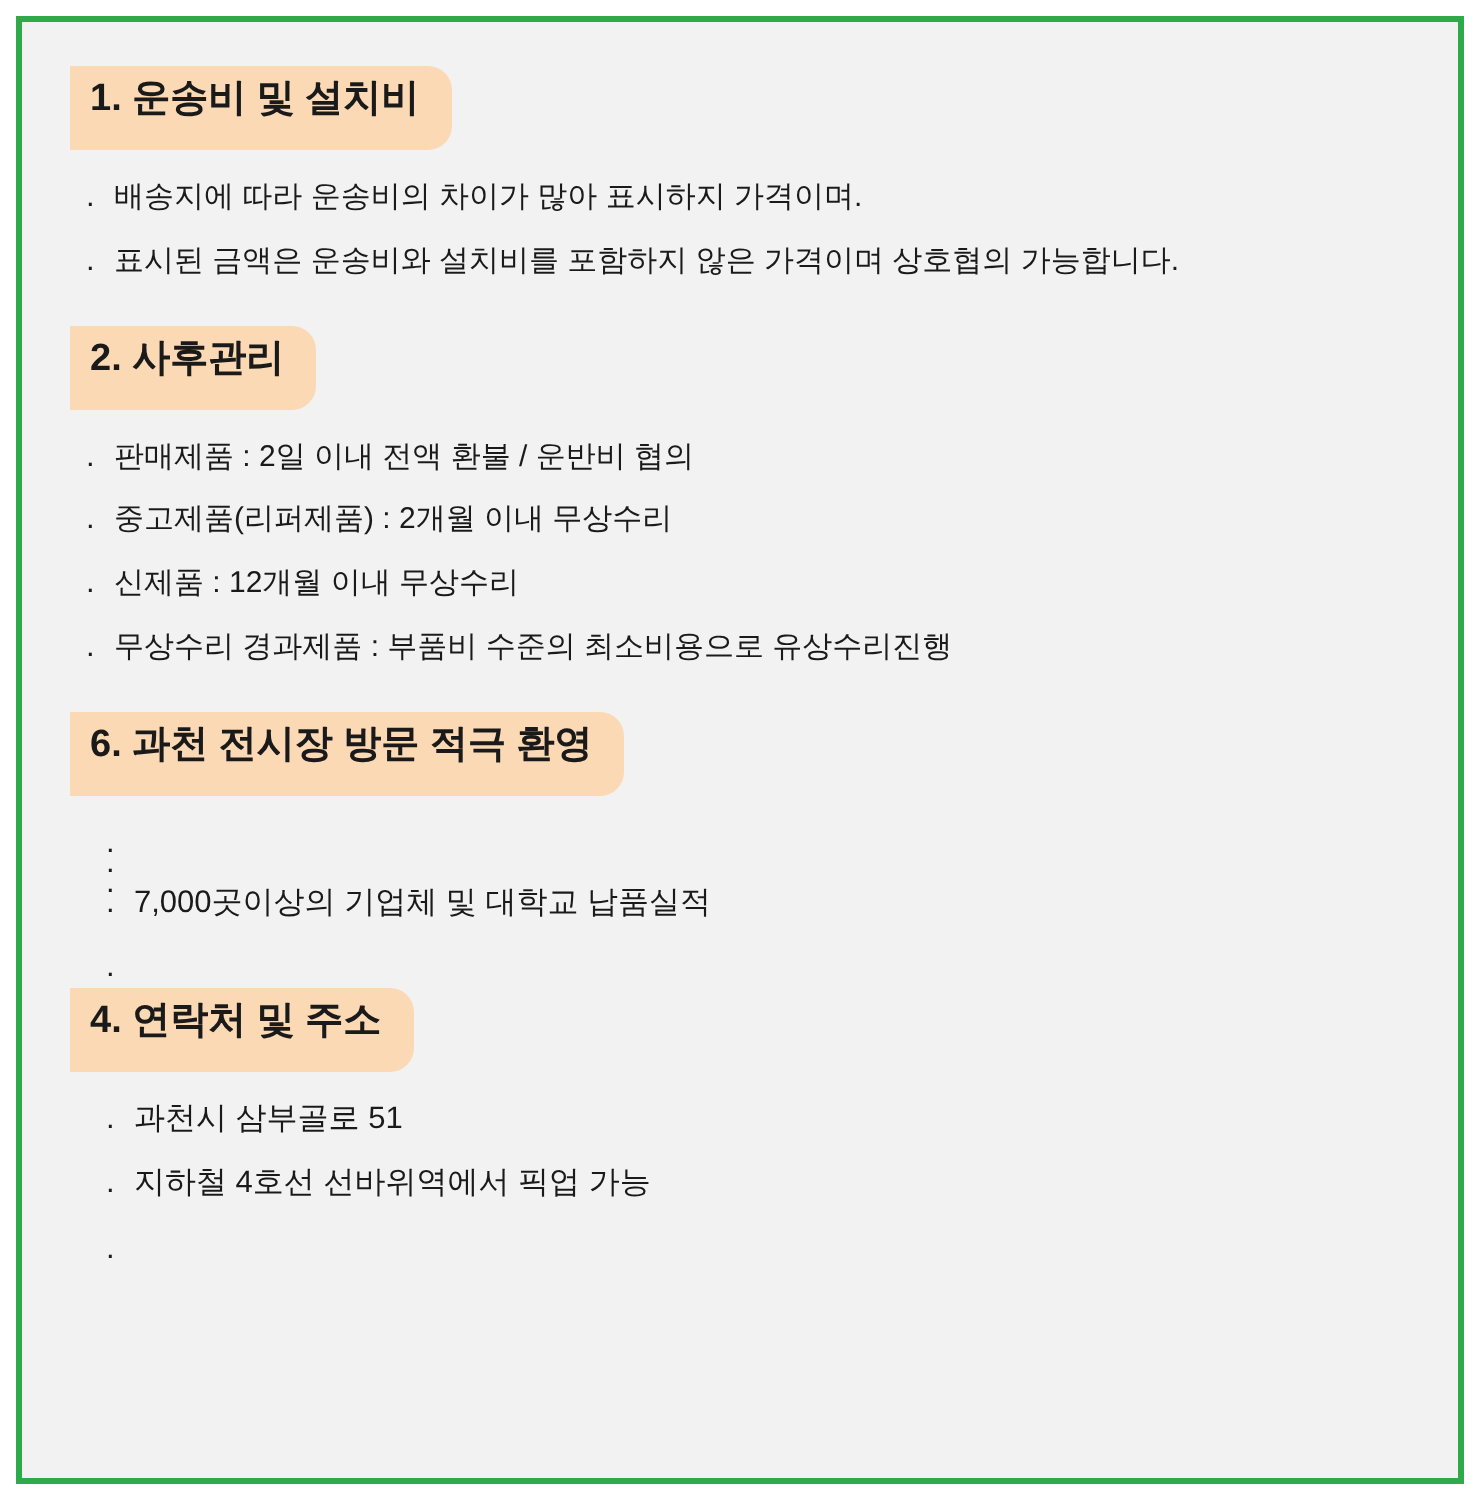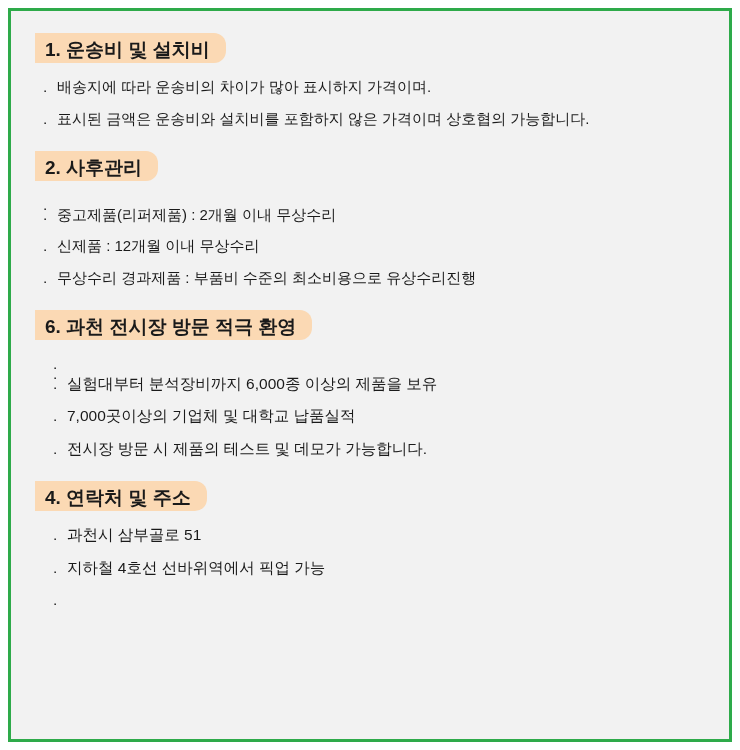--- a/index.html
+++ b/index.html
@@ -34,21 +34,21 @@
   .section:last-child {
     margin-bottom: 0;
   }
   .sec-head {
     display: inline-block;
     background: #fbd9b4;
     color: #1a1a1a;
     font-size: 19px;
     font-weight: bold;
     line-height: 1;
-    padding: 7px 16px 4px 10px;
+    padding: 7px 16px 16px 10px;
     border-radius: 0 12px 12px 0;
     margin-bottom: 8px;
     white-space: nowrap;
   }
   .items {
     margin: 0;
     padding: 0;
     list-style: none;
   }
   .item {
@@ -80,35 +80,35 @@
       <div class="sec-head">1. 운송비 및 설치비</div>
       <ul class="items">
         <li class="item"><span class="dot">.</span><span>배송지에 따라 운송비의 차이가 많아 표시하지 가격이며.</span></li>
         <li class="item"><span class="dot">.</span><span>표시된 금액은 운송비와 설치비를 포함하지 않은 가격이며 상호협의 가능합니다.</span></li>
       </ul>
     </div>
 
     <div class="section sec-2">
       <div class="sec-head">2. 사후관리</div>
       <ul class="items">
-        <li class="item"><span class="dot">.</span></li>
+        <li class="item"><span class="dot">.</span><span>판매제품 : 2일 이내 전액 환불 / 운반비 협의</span></li>
         <li class="item"><span class="dot">.</span><span>중고제품(리퍼제품) : 2개월 이내 무상수리</span></li>
         <li class="item"><span class="dot">.</span><span>신제품 : 12개월 이내 무상수리</span></li>
         <li class="item"><span class="dot">.</span><span>무상수리 경과제품 : 부품비 수준의 최소비용으로 유상수리진행</span></li>
       </ul>
     </div>
 
     <div class="section sec-3">
       <div class="sec-head">6. 과천 전시장 방문 적극 환영</div>
       <ul class="items">
         <li class="item"><span class="dot">.</span></li>
         <li class="item"><span class="dot">.</span></li>
-        <li class="item"><span class="dot">.</span><span>실험대부터 분석장비까지 6,000종 이상의 제품을 보유</span></li>
+        <li class="item"><span class="dot">.</span></li>
         <li class="item"><span class="dot">.</span><span>7,000곳이상의 기업체 및 대학교 납품실적</span></li>
-        <li class="item"><span class="dot">.</span><span>전시장 방문 시 제품의 테스트 및 데모가 가능합니다.</span></li>
+        <li class="item"><span class="dot">.</span></li>
       </ul>
     </div>
 
     <div class="section sec-4">
       <div class="sec-head">4. 연락처 및 주소</div>
       <ul class="items">
         <li class="item"><span class="dot">.</span><span>과천시 삼부골로 51</span></li>
         <li class="item"><span class="dot">.</span><span>지하철 4호선 선바위역에서 픽업 가능</span></li>
         <li class="item"><span class="dot">.</span></li>
       </ul>

